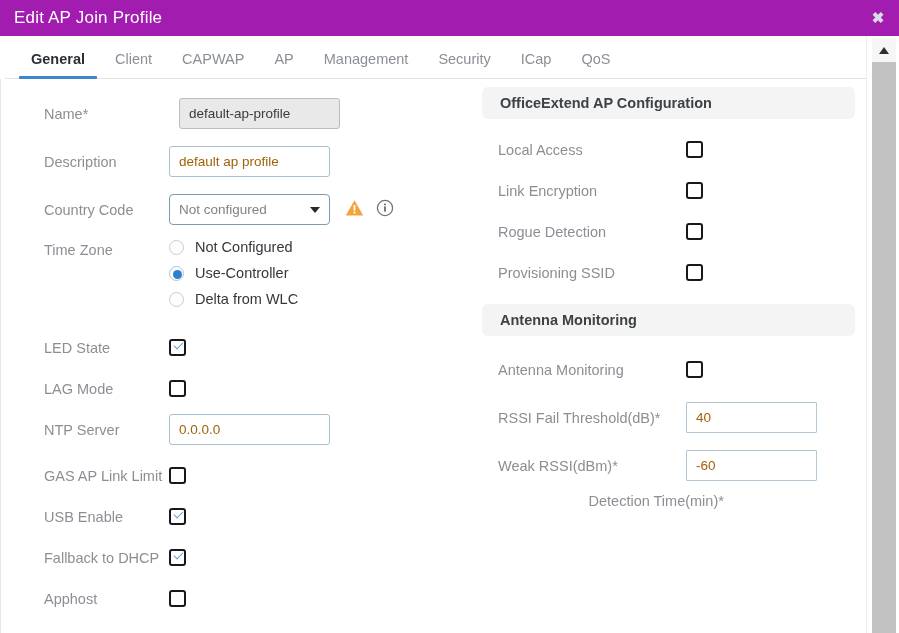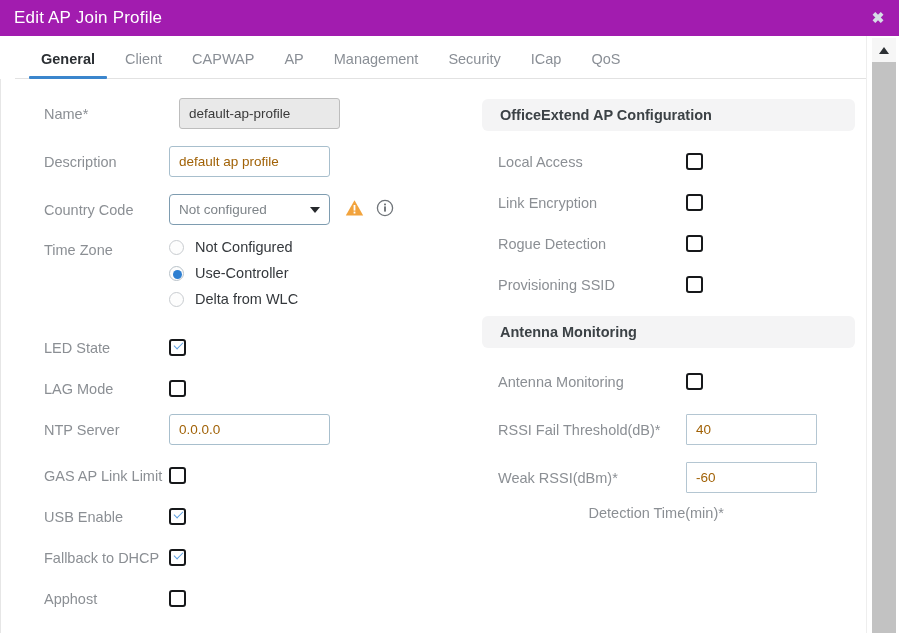--- a/index.html
+++ b/index.html
@@ -44,21 +44,21 @@
     color: #d6dde6;
     font-size: 15px;
     font-weight: bold;
     cursor: pointer;
     user-select: none;
   }
 
   
   .tabstrip {
     position: absolute;
-    left: 15px; top: 36px;
+    left: 5px; top: 36px;
     width: 866px; height: 43px;
     background: #ffffff;
     border-bottom: 1px solid #e2e2e2;
     display: flex;
     align-items: flex-end;
     padding-left: 11px;
   }
   .tab {
     position: relative;
     padding: 0 15px 11px 15px;
@@ -371,21 +371,21 @@
 
       <div class="row">
         <div class="label">Apphost</div>
         <span class="cb"></span>
       </div>
 
     </div>
 
     <div class="col-right">
 
-      <div class="section" style="margin-top:20px;">OfficeExtend AP Configuration</div>
+      <div class="section" style="margin-top:8px;">OfficeExtend AP Configuration</div>
 
       <div class="row" style="margin-top:10px;">
         <div class="label">Local Access</div>
         <span class="cb"></span>
       </div>
 
       <div class="row">
         <div class="label">Link Encryption</div>
         <span class="cb"></span>
       </div>

